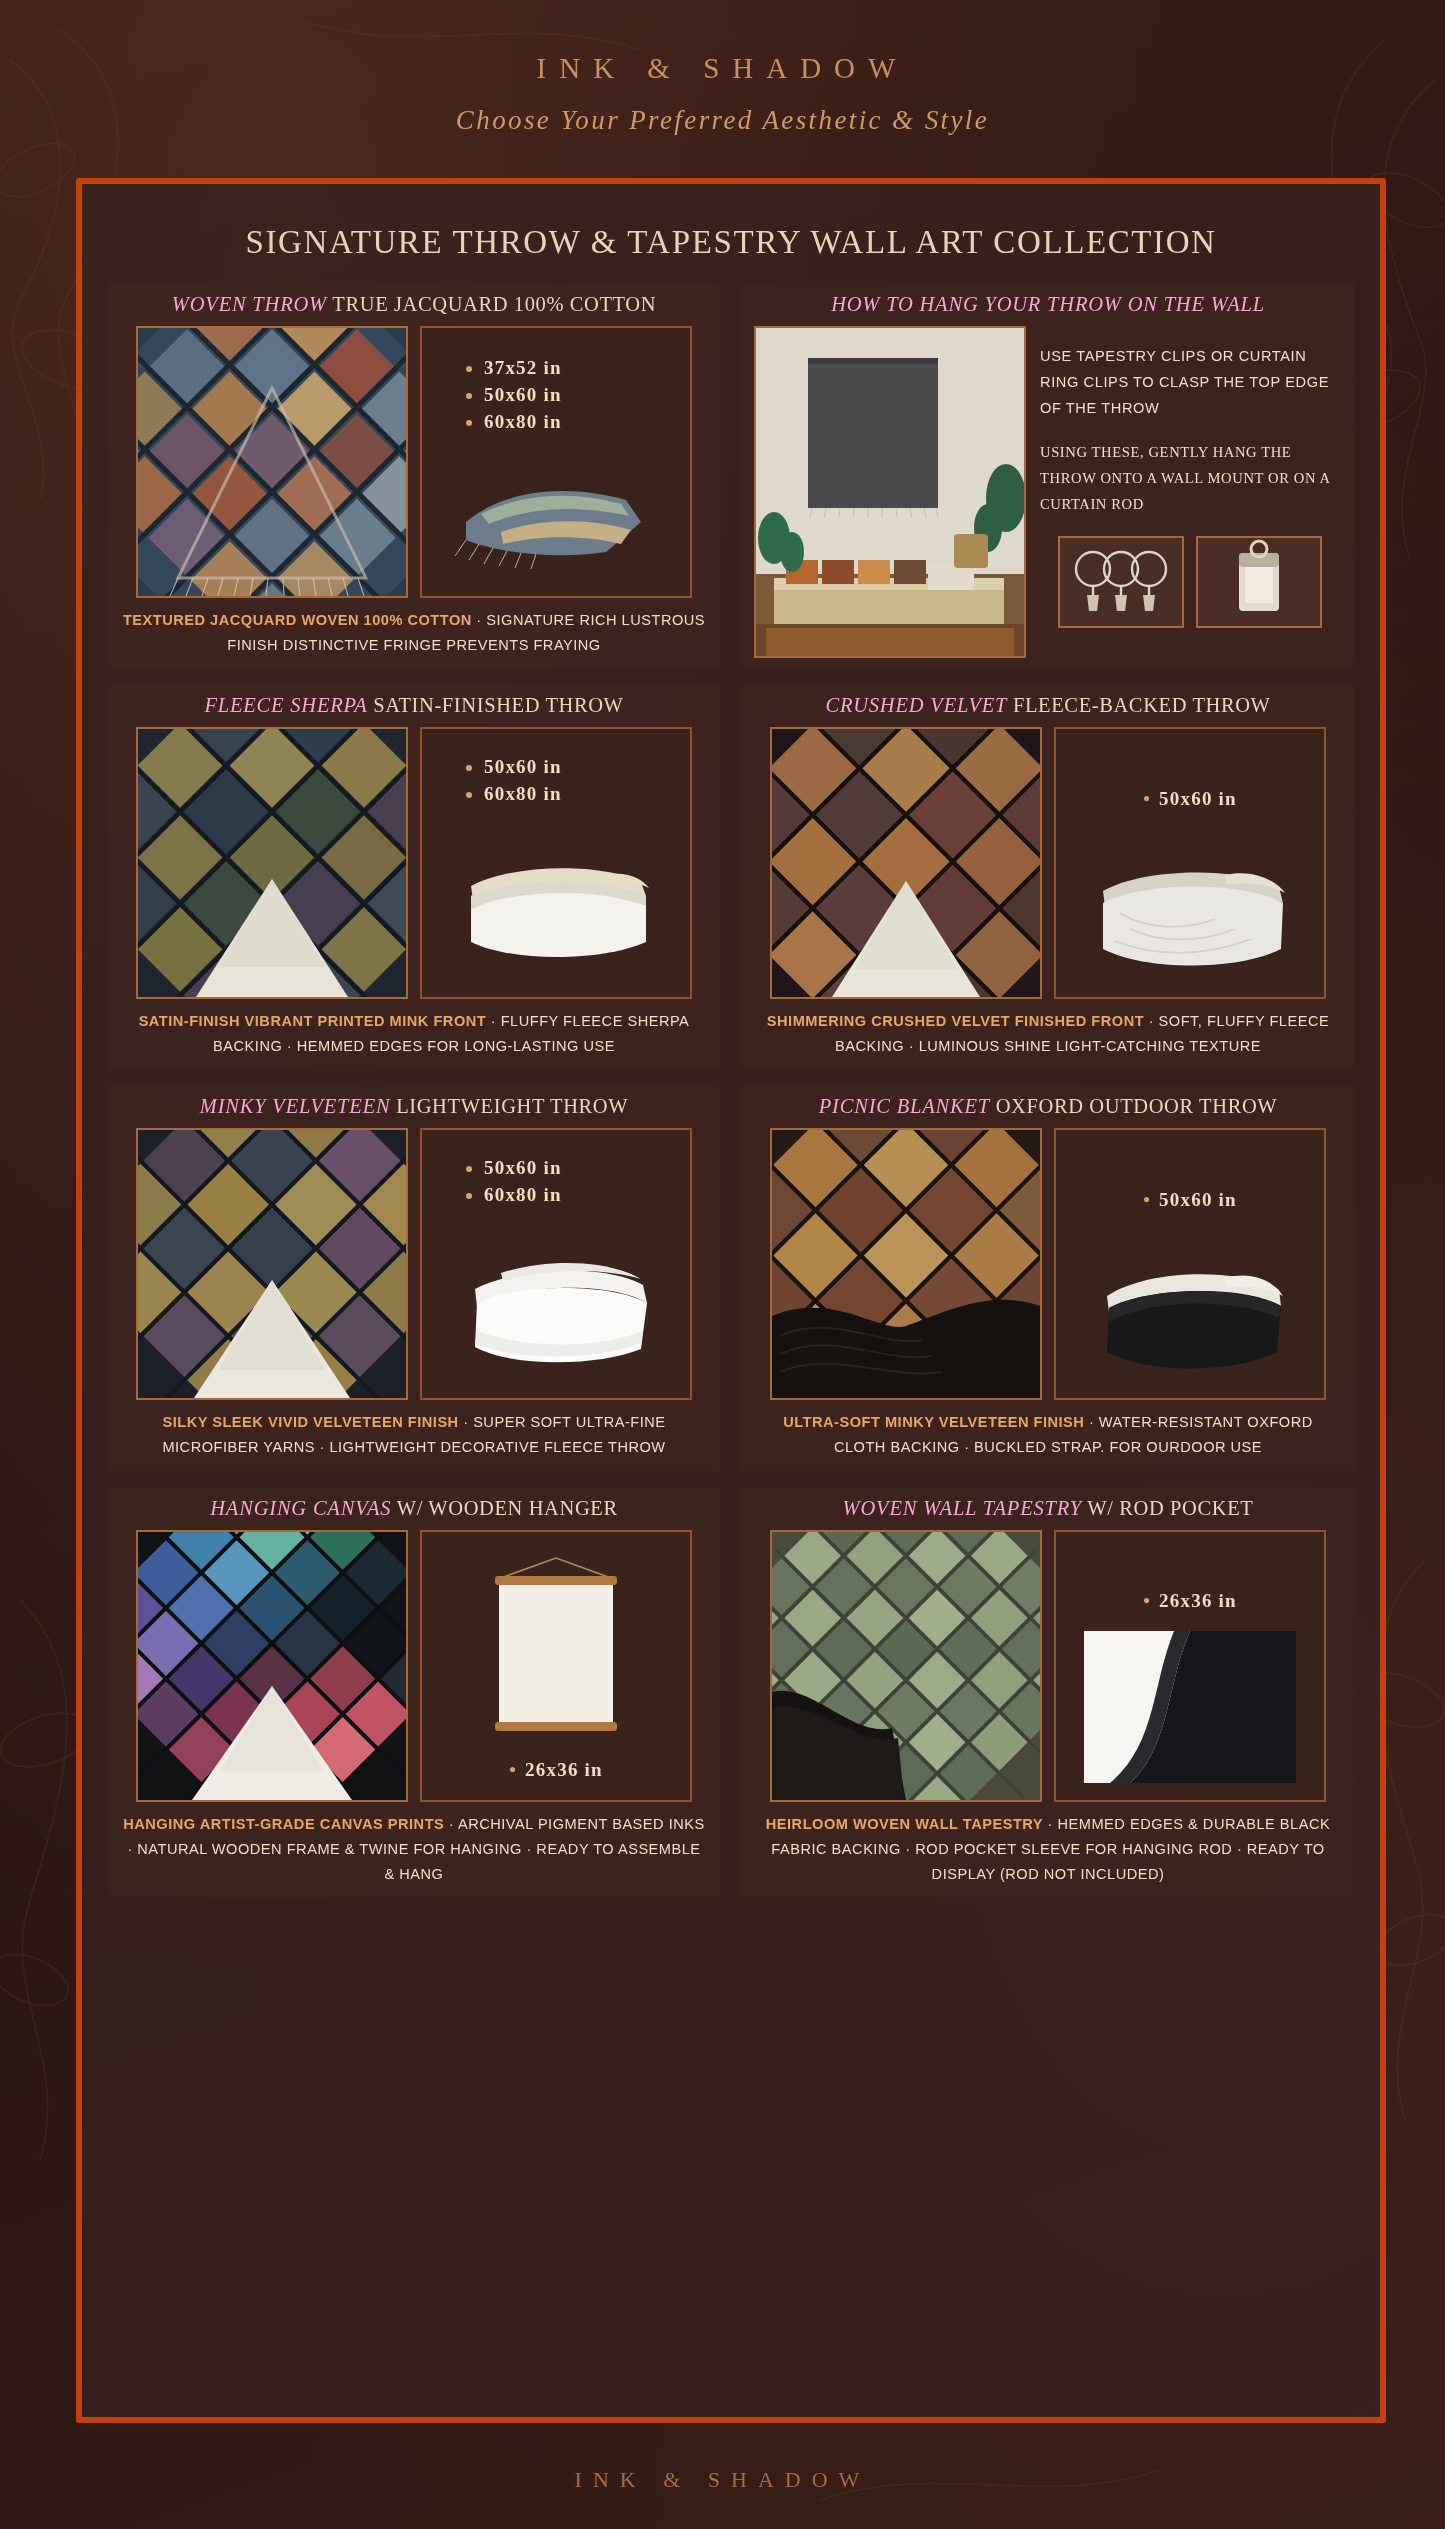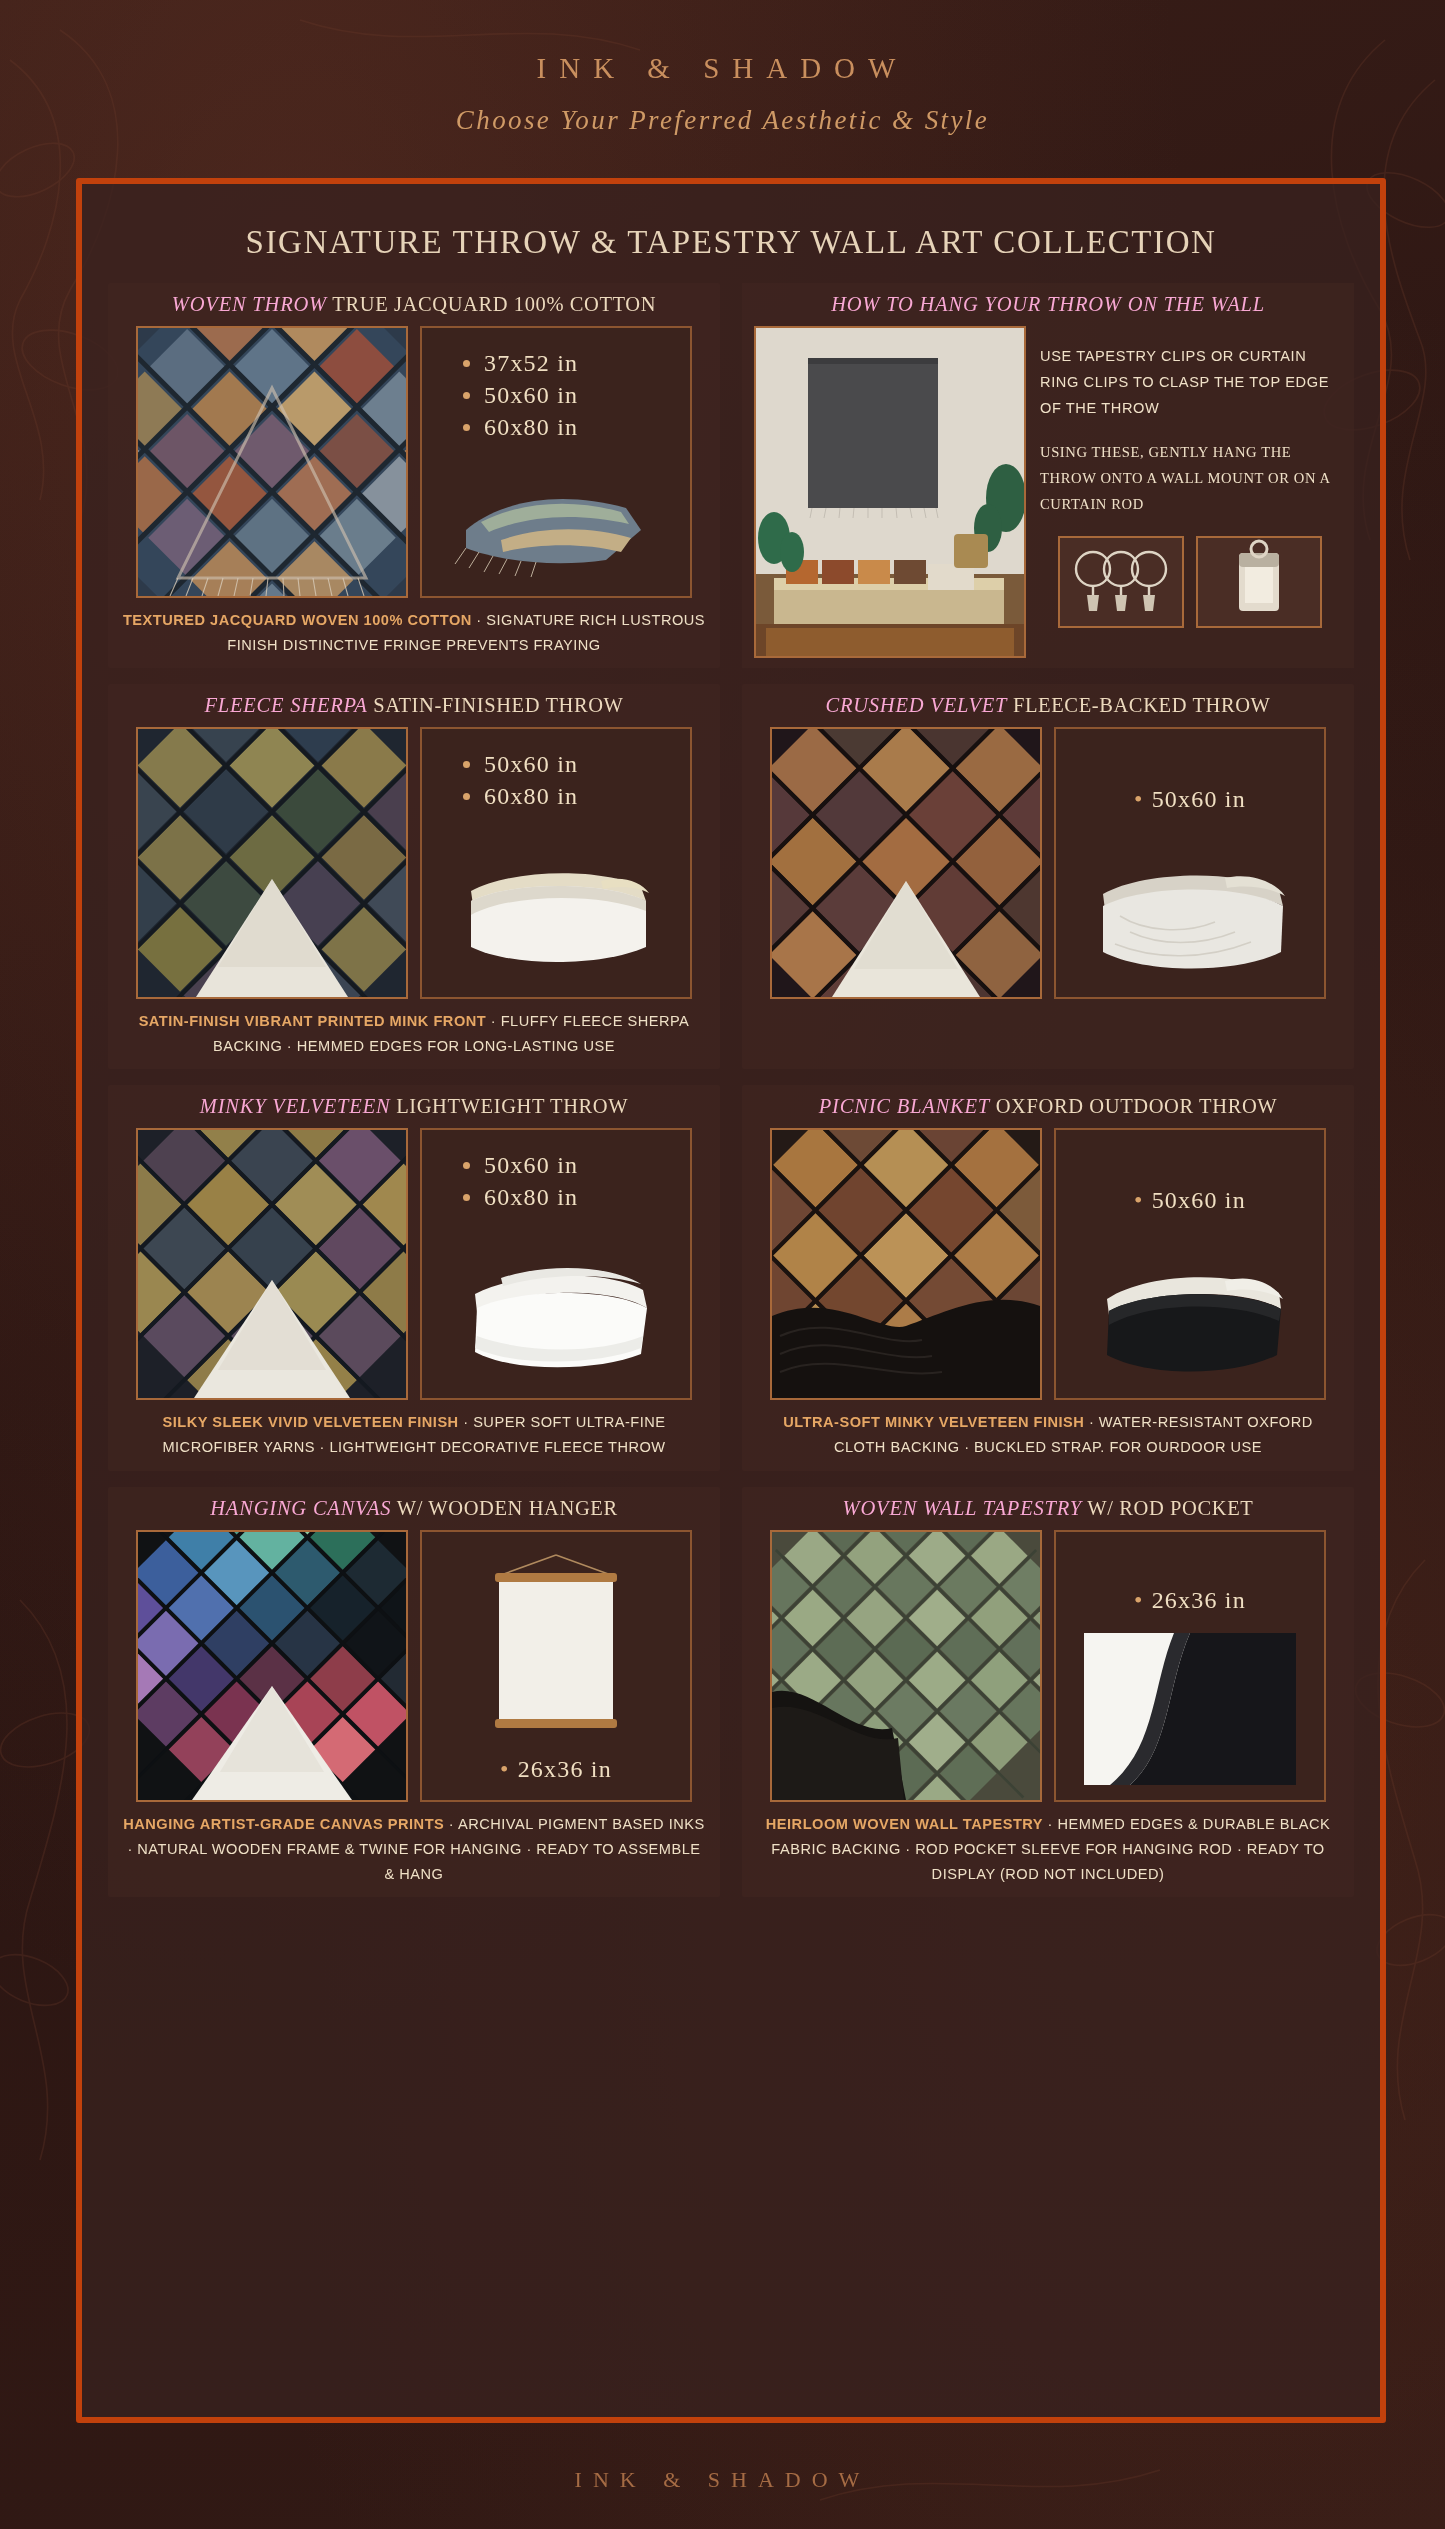--- a/index.html
+++ b/index.html
@@ -116,23 +116,24 @@
     border-color: #8c5530;
     background: #3b231d;
     display: flex; flex-direction: column; justify-content: center;
   }
 
   .size-list { padding-left: 62px; }
   .size-list li {
     list-style: disc;
     color: #f0dfc2;
     font-family: "Liberation Serif", serif;
-    font-size: 24px;
+    font-size: 19px;
     letter-spacing: 1.2px;
     margin: 5px 0;
+    font-weight: bold;
   }
   .size-list li::marker { color: #d9a36a; }
   .size-list.center { padding-left: 0; text-align: center; margin-top: 40px; }
   .size-list.center li { list-style: none; }
   .size-list.center li span.dot {
     color: #d9a36a; margin-right: 8px;
   }
 
   .card-desc {
     text-align: center;
@@ -503,20 +504,23 @@
                 <g opacity="0.45" stroke="#b9b3a6" stroke-width="1.6" fill="none">
                   <path d="M45,80 C70,96 110,98 140,86"></path>
                   <path d="M55,96 C85,110 125,110 160,96"></path>
                   <path d="M40,108 C80,124 130,124 176,106"></path>
                 </g>
                 <path d="M150,42 C176,36 200,46 210,60 C196,52 172,48 152,52 Z" fill="#e4e0d4"></path>
               </svg>
             </div>
           </div>
         </div>
+        <div class="card-desc">
+          <b>Shimmering Crushed Velvet Finished Front</b><span> · Soft, Fluffy Fleece Backing · Luminous Shine Light-Catching Texture</span>
+        </div>
       </div>
     </div>
 
     <div class="row">
 
       <div class="card">
         <div class="card-title">
           <span class="em">Minky Velveteen</span>
           <span>Lightweight Throw</span>
         </div>

